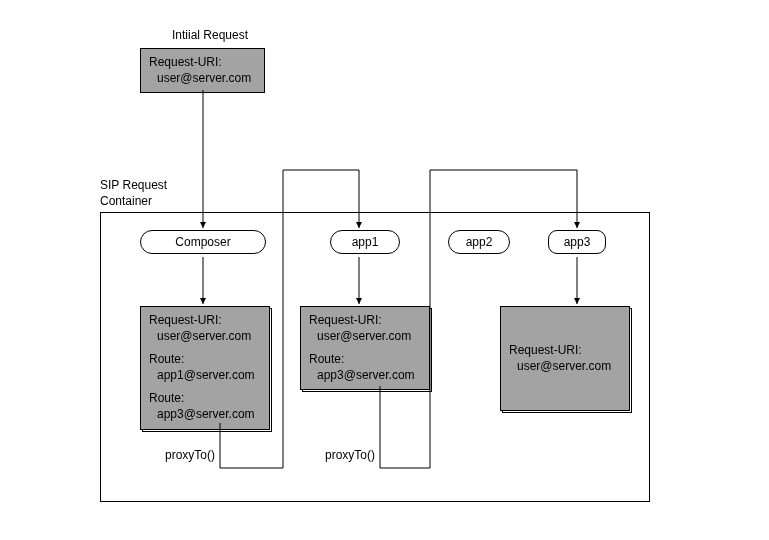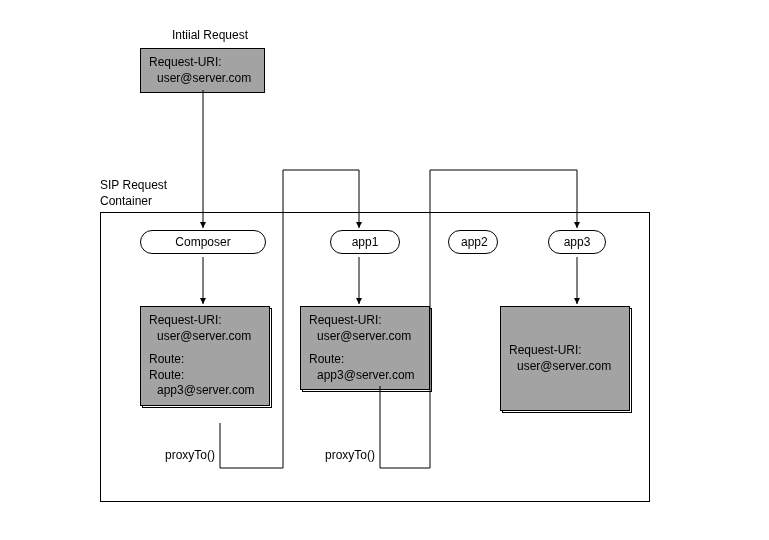--- a/index.html
+++ b/index.html
@@ -67,28 +67,29 @@
   <span style="display:block">SIP Request</span>
   <span style="display:block">Container</span>
 </div>
 
 <div class="container-box" style="left:100px; top:212px; width:550px; height:290px;"></div>
 
 <div class="pill" style="left:140px; top:230px; width:126px;">Composer</div>
 
 <div class="pill" style="left:330px; top:230px; width:70px;">app1</div>
 
-<div class="pill" style="left:448px; top:230px; width:50px;">app2</div>
+<div class="pill" style="left:448px; top:230px; width:62px;">app2</div>
 
-<div class="pill" style="left:548px; top:230px; width:58px;">app3</div>
+<div class="pill" style="left:548px; top:230px; width:58px;border-radius:9px;">app3</div>
 
 <div class="box dual" style="left:140px; top:306px; width:130px;">
   <span class="req-line">Request-URI:</span>
   <span class="req-line indent" style="margin-bottom:8px;">user@server.com</span>
   <span class="req-line">Route:</span>
+  <span class="req-line indent" style="margin-bottom:8px;">app1@server.com</span>
   <span class="req-line">Route:</span>
   <span class="req-line indent">app3@server.com</span>
 </div>
 
 <div class="box dual" style="left:300px; top:306px; width:130px;">
   <span class="req-line">Request-URI:</span>
   <span class="req-line indent" style="margin-bottom:8px;">user@server.com</span>
   <span class="req-line">Route:</span>
   <span class="req-line indent">app3@server.com</span>
 </div>

